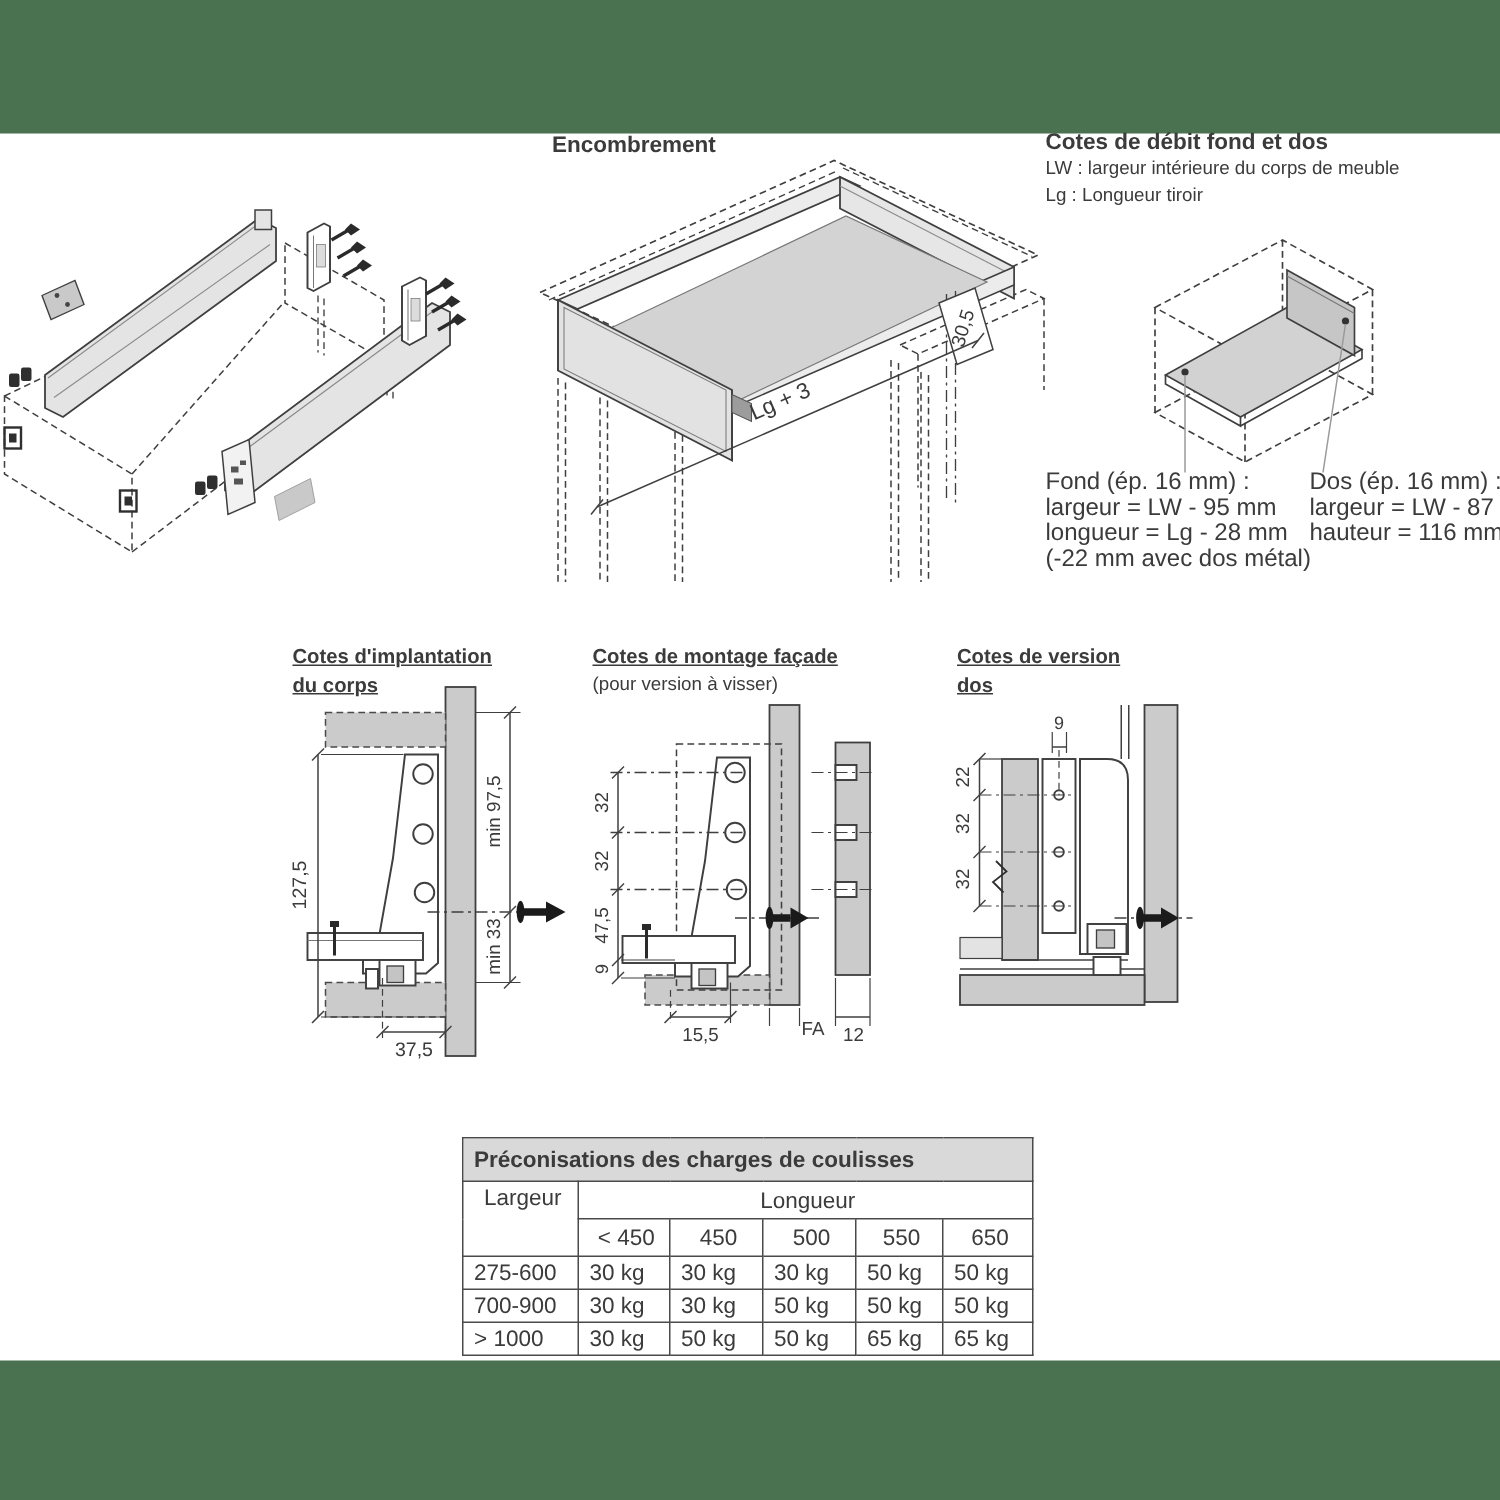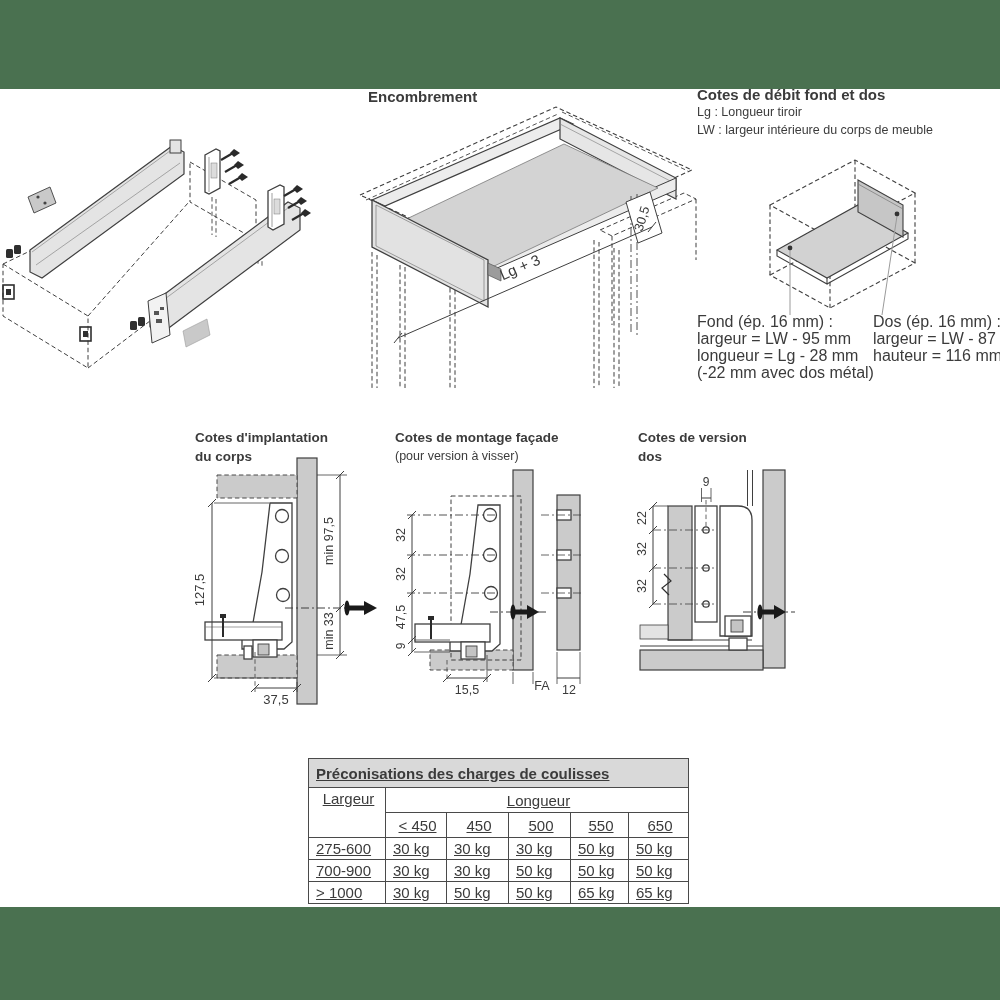--- a/index.html
+++ b/index.html
@@ -2,34 +2,34 @@
 <html><head>
 <meta charset="utf-8">
 <style>
   html,body{margin:0;padding:0;}
   body{width:1000px;height:1000px;background:#ffffff;font-family:"Liberation Sans",sans-serif;color:#3b3b3b;position:relative;overflow:hidden;}
   .band{position:absolute;left:0;width:1000px;}
   #band-top{top:0;height:89px;}
   #band-bottom{top:907px;height:93px;}
   .abs{position:absolute;}
   .sec-title{font-weight:bold;font-size:15px;line-height:19px;white-space:nowrap;}
-  .sub-title{font-weight:bold;font-size:13.5px;line-height:18.5px;white-space:nowrap;}
+  .sub-title{font-weight:bold;font-size:13.5px;line-height:18.5px;white-space:nowrap;text-decoration:underline;}
   .legend{font-size:12.5px;line-height:17.5px;white-space:nowrap;}
   .note{font-size:16px;line-height:17px;white-space:nowrap;}
   svg{position:absolute;overflow:visible;}
   svg text{font-family:"Liberation Sans",sans-serif;fill:#3b3b3b;}
   .ln{stroke:#3f3f3f;fill:none;}
   .dim{stroke:#3f3f3f;stroke-width:1;fill:none;}
   .ext{stroke:#3f3f3f;stroke-width:0.8;fill:none;}
   .dash{stroke-dasharray:4.5,2.8;}
   .dashdot{stroke-dasharray:8,3,2,3;}
   .grayfill{fill:#cbcbcb;stroke:#3f3f3f;stroke-width:1.2;}
   .whitefill{fill:#ffffff;stroke:#3f3f3f;stroke-width:1.3;}
   table{border-collapse:collapse;table-layout:fixed;font-size:15px;color:#3b3b3b;}
-  td{border:1.4px solid #4a4a4a;padding:2px 4px 2px 7px;white-space:nowrap;overflow:hidden;text-decoration:underline;}
+  td{border:1.4px solid #4a4a4a;padding:2px 4px 2px 7px;white-space:nowrap;overflow:hidden;}
   tr.tbl-title td{background:#d9d9d9;font-weight:bold;height:24px;}
   tr.hdr td{height:20px;text-align:center;}
   tr.data td{height:17px;}
 </style>
 </head>
 <body>
 
 <div id="band-top" class="band" style="background: rgb(74, 113, 80);"></div>
 <div id="band-bottom" class="band" style="background: rgb(74, 113, 80);"></div>
 
@@ -146,22 +146,22 @@
   <g>
     <line class="dim" x1="38" y1="238" x2="292" y2="127"></line>
     <line class="dim" x1="34" y1="243" x2="42" y2="233"></line>
     <line class="dim" x1="288" y1="132" x2="296" y2="122"></line>
     <text transform="translate(162,172) rotate(-23.5)" text-anchor="middle" font-size="15">Lg + 3</text>
   </g>
 </svg>
 
 <div class="abs sec-title" style="left:697px;top:85px">Cotes de débit fond et dos</div>
 <div class="abs legend" style="left:697px;top:104px">
+  <div>LW : largeur intérieure du corps de meuble</div>
   <div>Lg : Longueur tiroir</div>
-  <div>LW : largeur intérieure du corps de meuble</div>
 </div>
 <svg class="abs" style="left:755px;top:140px" width="245" height="178" viewBox="0 0 245 178">
   <g>
     <polygon class="ln dash" stroke-width="1.1" points="15,65 100,20 160,53 75,98"></polygon>
     <line class="ln dash" stroke-width="1.1" x1="15" y1="65" x2="15" y2="135"></line>
     <line class="ln dash" stroke-width="1.1" x1="160" y1="53" x2="160" y2="123"></line>
     <line class="ln dash" stroke-width="1.1" x1="75" y1="98" x2="75" y2="168"></line>
     <line class="ln dash" stroke-width="1.1" x1="100" y1="20" x2="100" y2="90"></line>
     <polygon class="ln dash" stroke-width="1.1" points="15,135 100,90 160,123 75,168"></polygon>
   </g>

